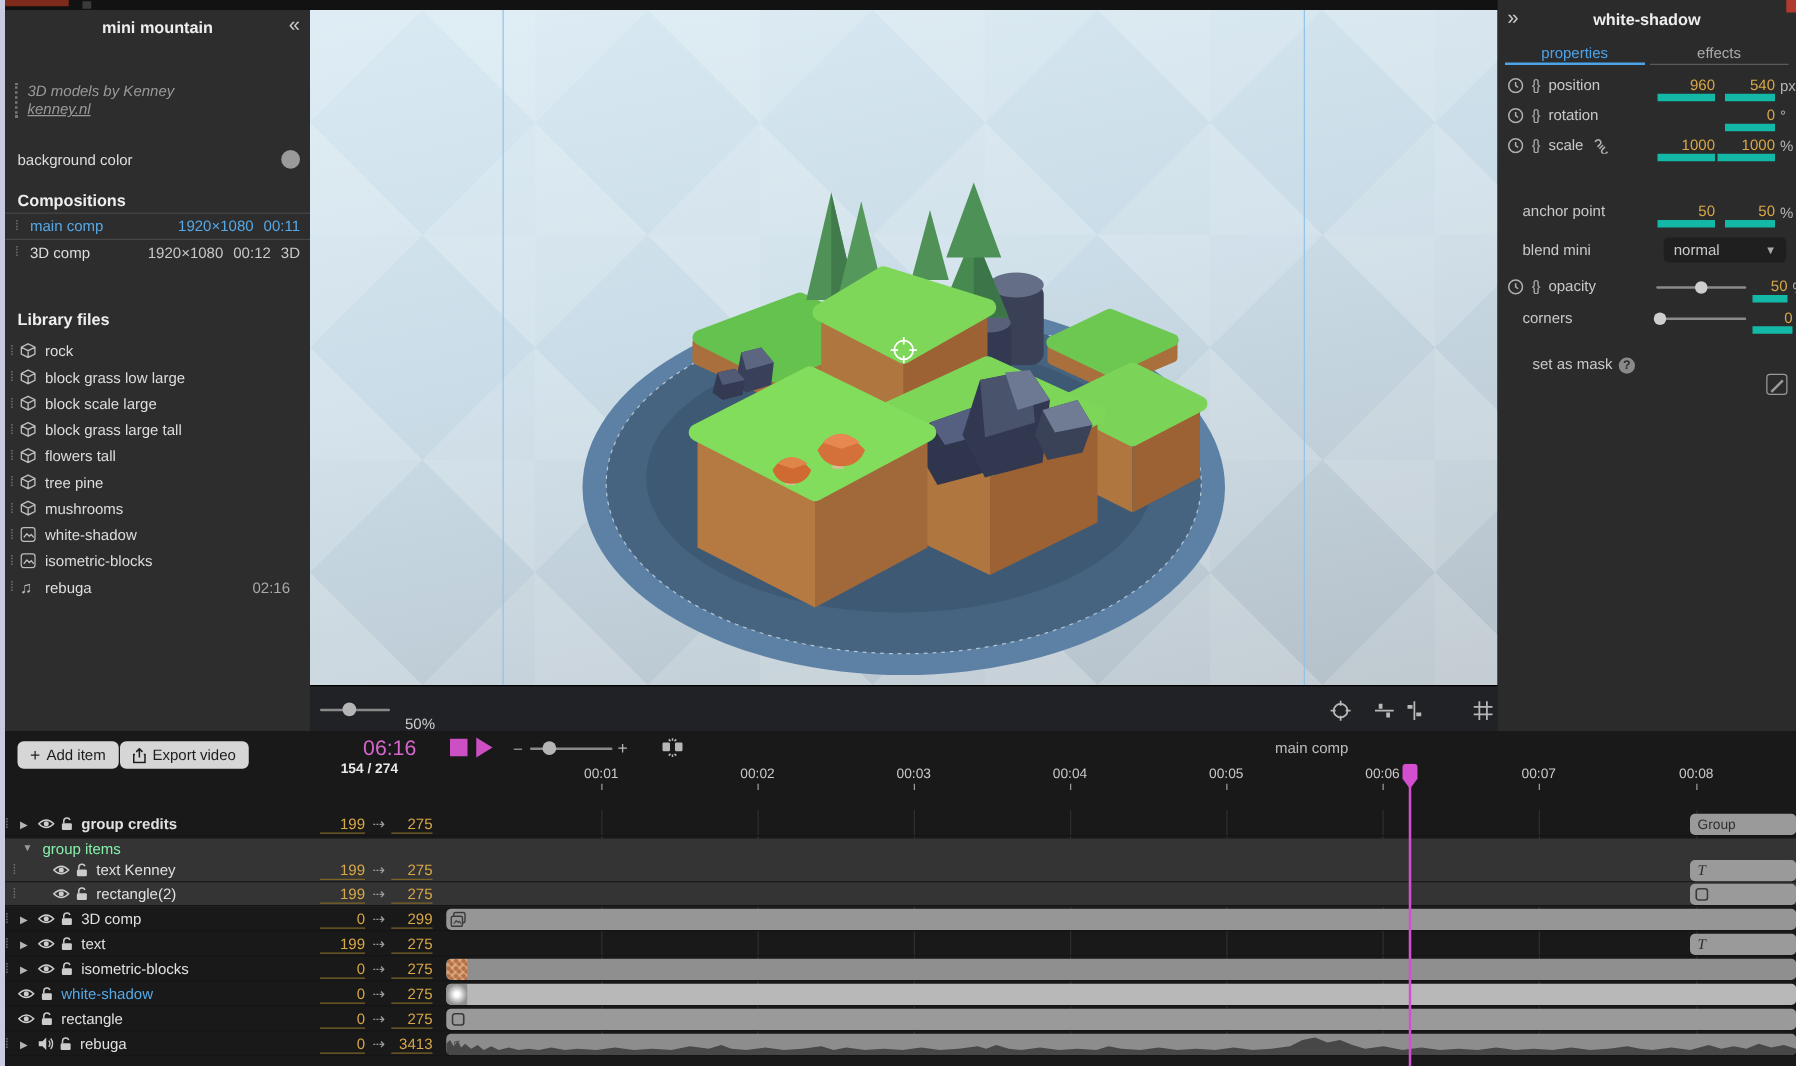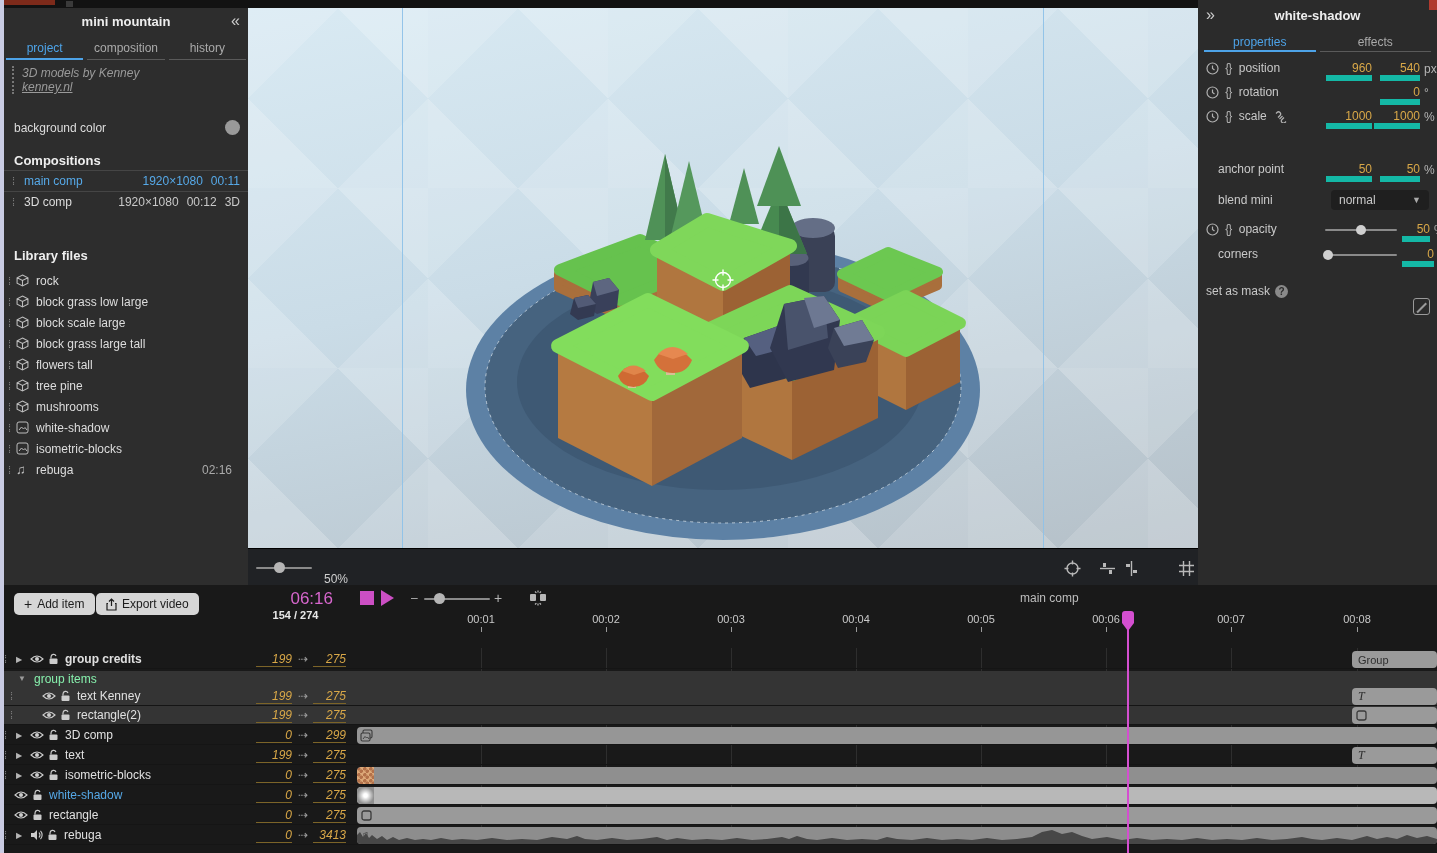--- a/index.html
+++ b/index.html
@@ -67,21 +67,21 @@
   .frames{color:#e8e8e8;font-size:11px;font-weight:bold;}
   .stop{width:14px;height:14px;background:#cc4fc4;}
   .playtri{width:0;height:0;border-left:13px solid #cc4fc4;border-top:8px solid transparent;border-bottom:8px solid transparent;}
   .ruler-label{color:#c9c9c9;font-size:11px;transform:translateX(-50%);}
   .tick{width:1px;height:5px;background:#9a9a9a;}
   .gridline{top:63px;width:1px;height:197px;background:#2e2e2e;}
   .lrow{left:0;width:1437px;height:19px;border-bottom:1px solid #151515;}
   .lrow-inner{position:absolute;left:4px;top:0;height:100%;display:flex;align-items:center;gap:4px;}
   .tri{color:#b5b5b5;font-size:8px;width:10px;}
   .lname{color:#e0e0e0;margin-left:2px;white-space:nowrap;}
-  .vin,.vout{position:absolute;color:#d9a848;border-bottom:1px solid #7c6428;text-align:right;font-size:12px;font-style:italic;}
+  .vin,.vout{position:absolute;color:#d9a848;border-bottom:1px solid #7c6428;text-align:right;font-size:12px;}
   .varr{position:absolute;color:#9a9a9a;font-size:12px;}
   .clip{position:absolute;height:17px;border-radius:4px;display:flex;align-items:center;overflow:hidden;}
   .clip-label{color:#2f2f2f;font-size:11px;padding-left:6px;}
   .thumb{width:17px;height:17px;border-radius:4px 0 0 4px;flex:0 0 auto;}
   #playhead-line{top:613px;width:2px;height:240px;background:#d44fd0;z-index:30;}
   svg{display:block;}
 </style>
 </head>
 <body>
 
@@ -89,25 +89,20 @@
 
   <div class="abs" id="top-strip"></div>
   <div class="abs" id="top-red"></div>
   <div class="abs" id="top-dot"></div>
   <div class="abs" id="corner-red"></div>
 
   <div class="abs" id="left-panel">
     <div class="abs lp-title">mini mountain</div>
     <div class="abs collapse">«</div>
 
-    <div class="abs tabbar">
-      <div class="tab active">project</div>
-      <div class="tab">composition</div>
-      <div class="tab">history</div>
-    </div>
 
     <div class="abs credit">
       <div>3D models by Kenney</div>
       <a href="#">kenney.nl</a>
     </div>
 
     <div class="abs bg-row">
       <span>background color</span>
       <span class="swatch"></span>
     </div>
@@ -400,21 +395,21 @@
 
     <div class="abs" style="left:8px;top:247px;width:225px;height:16px;">
       <span class="prop-label" style="margin-left:12px;">corners</span>
       <div class="slider-track abs" style="left:119px;top:7px;width:72px;">
           <div class="slider-knob" style="left:-2px;"></div>
         </div>
       <span class="fld abs" style="left:196px;top:0;width:32px;">0</span>
     </div>
 
     <div class="abs" style="left:8px;top:284px;width:225px;height:18px;">
-      <span class="prop-label" style="margin-left:0;">set as mask</span><span class="qmark">?</span>
+      <span class="prop-label" style="margin-left:20px;">set as mask</span><span class="qmark">?</span>
       <div class="maskbox abs" style="left:207px;top:0;"></div>
     </div>
   </div>
 
   <div class="abs" id="timeline">
 
     <div class="abs btn" style="left:14px;top:8px;">
       <span style="font-size:14px;">+</span>
       <span>Add item</span>
     </div>

